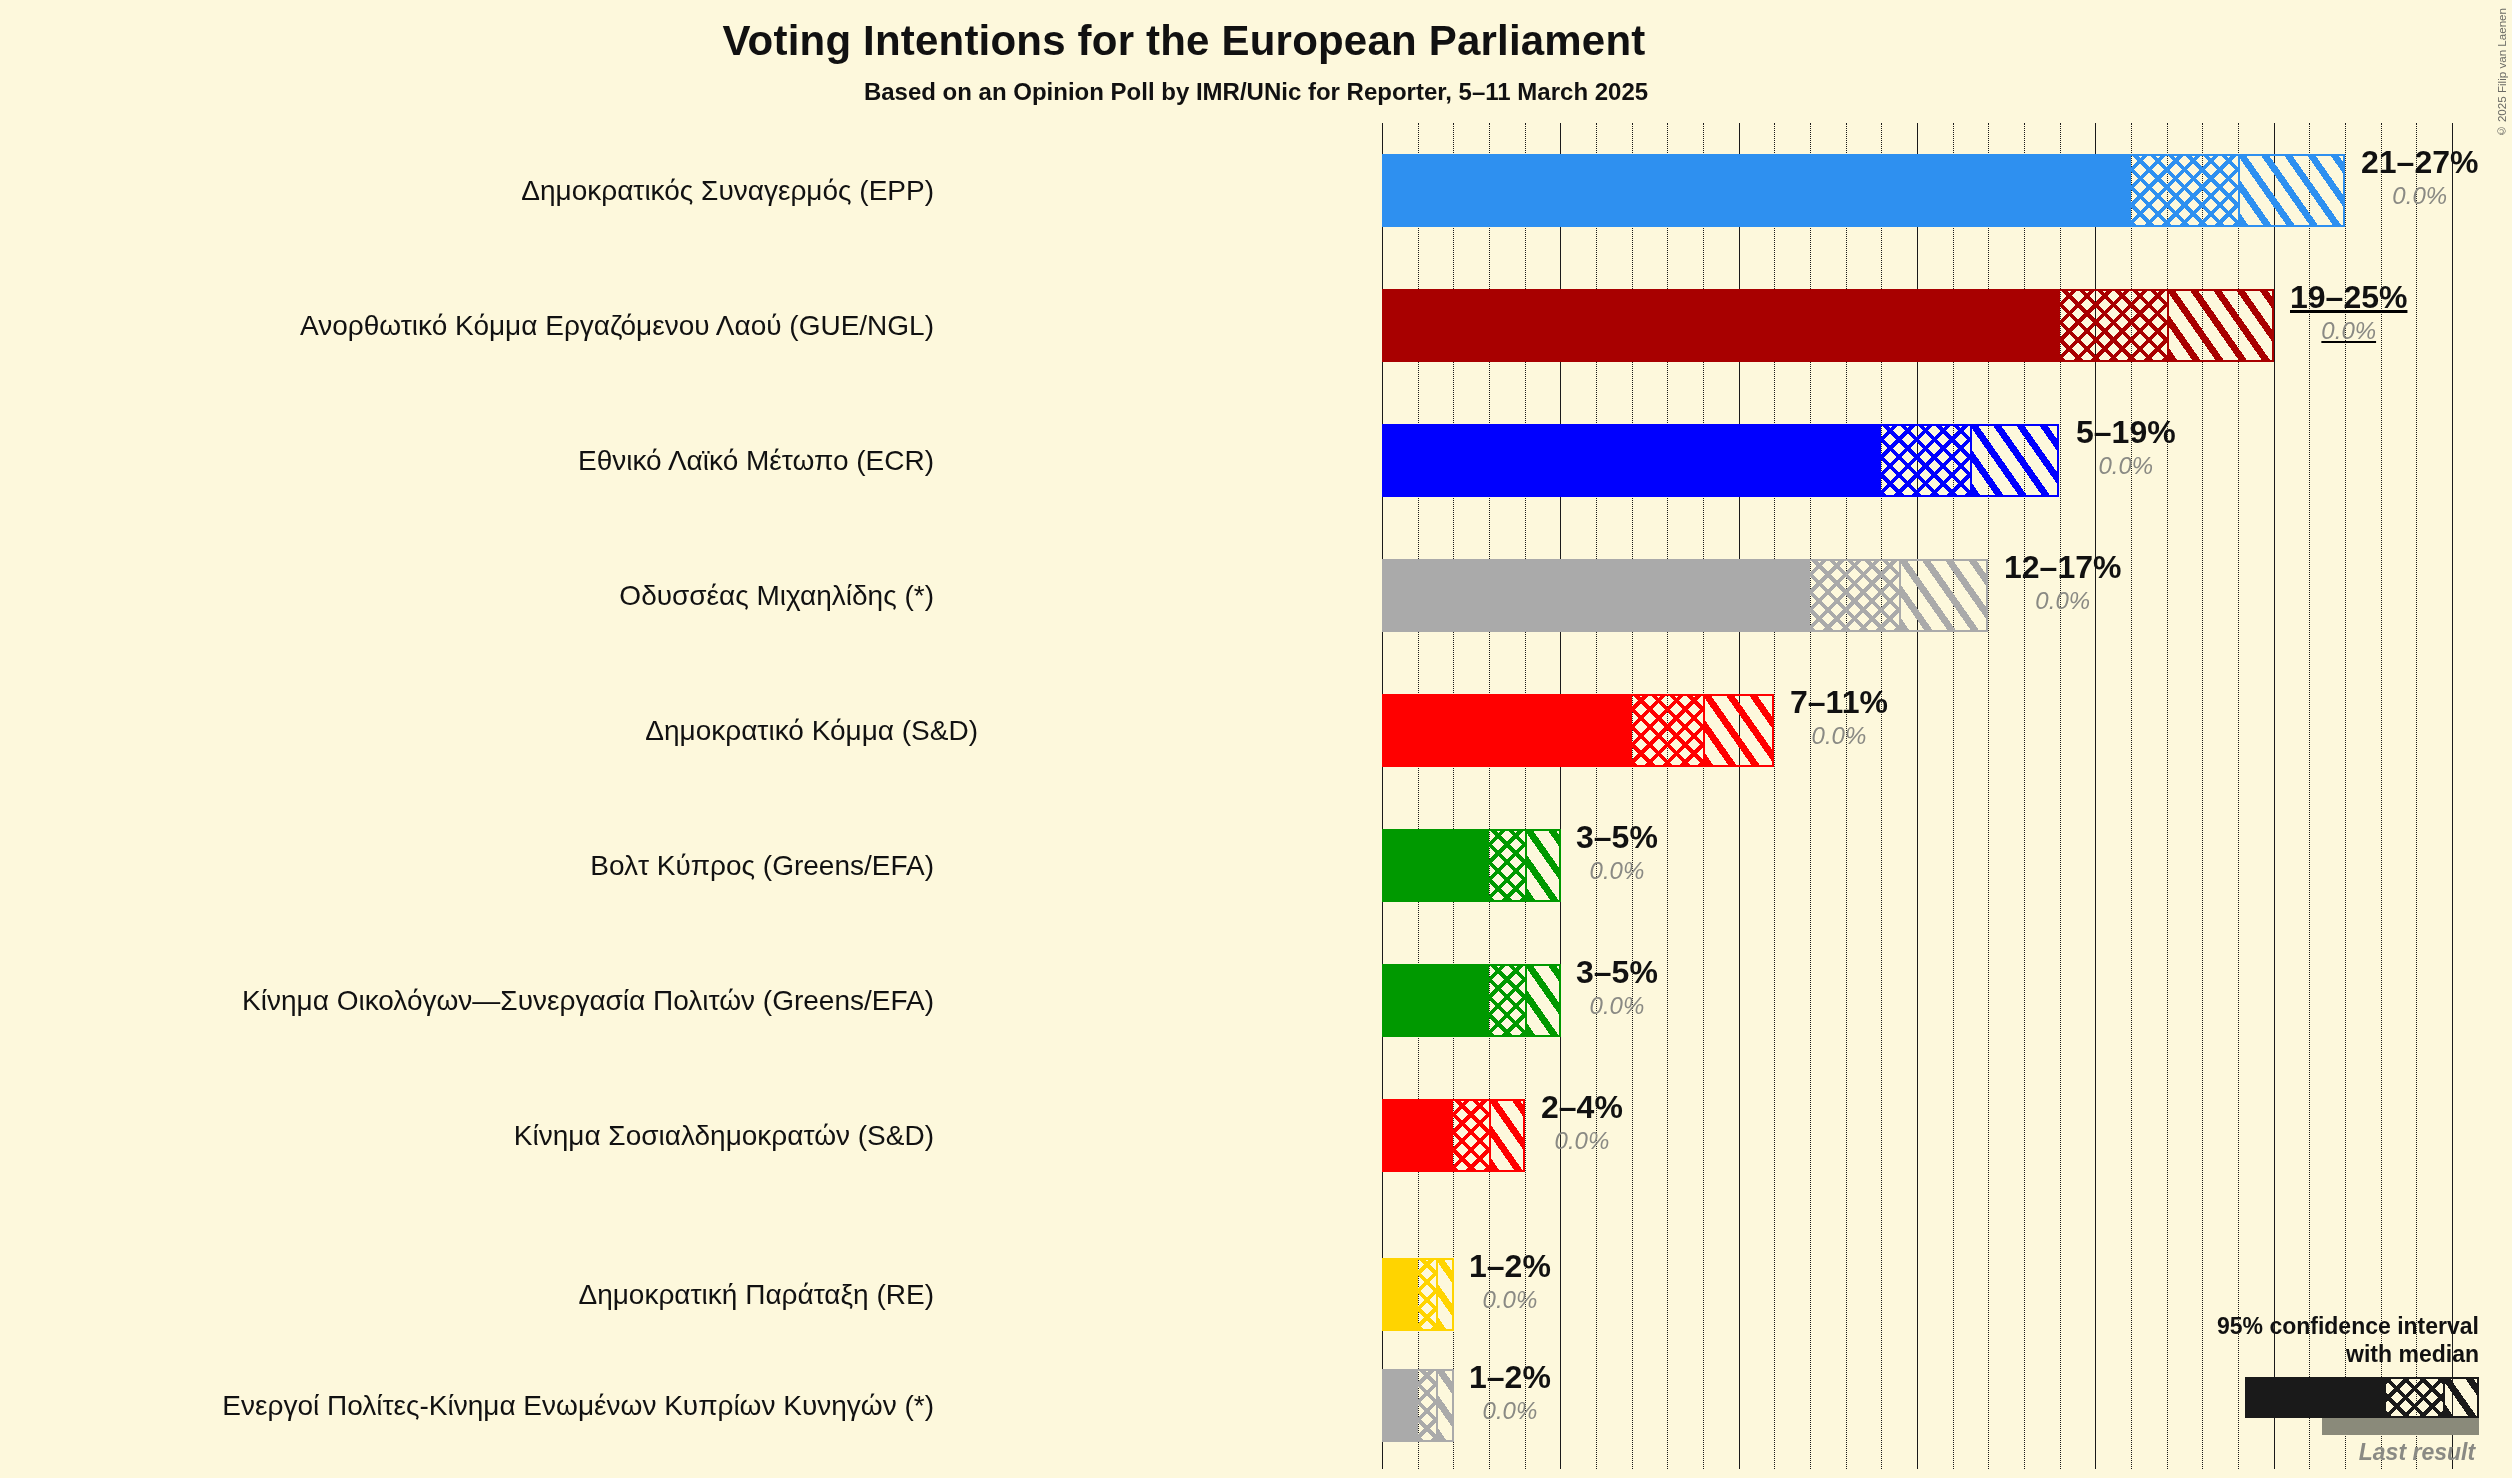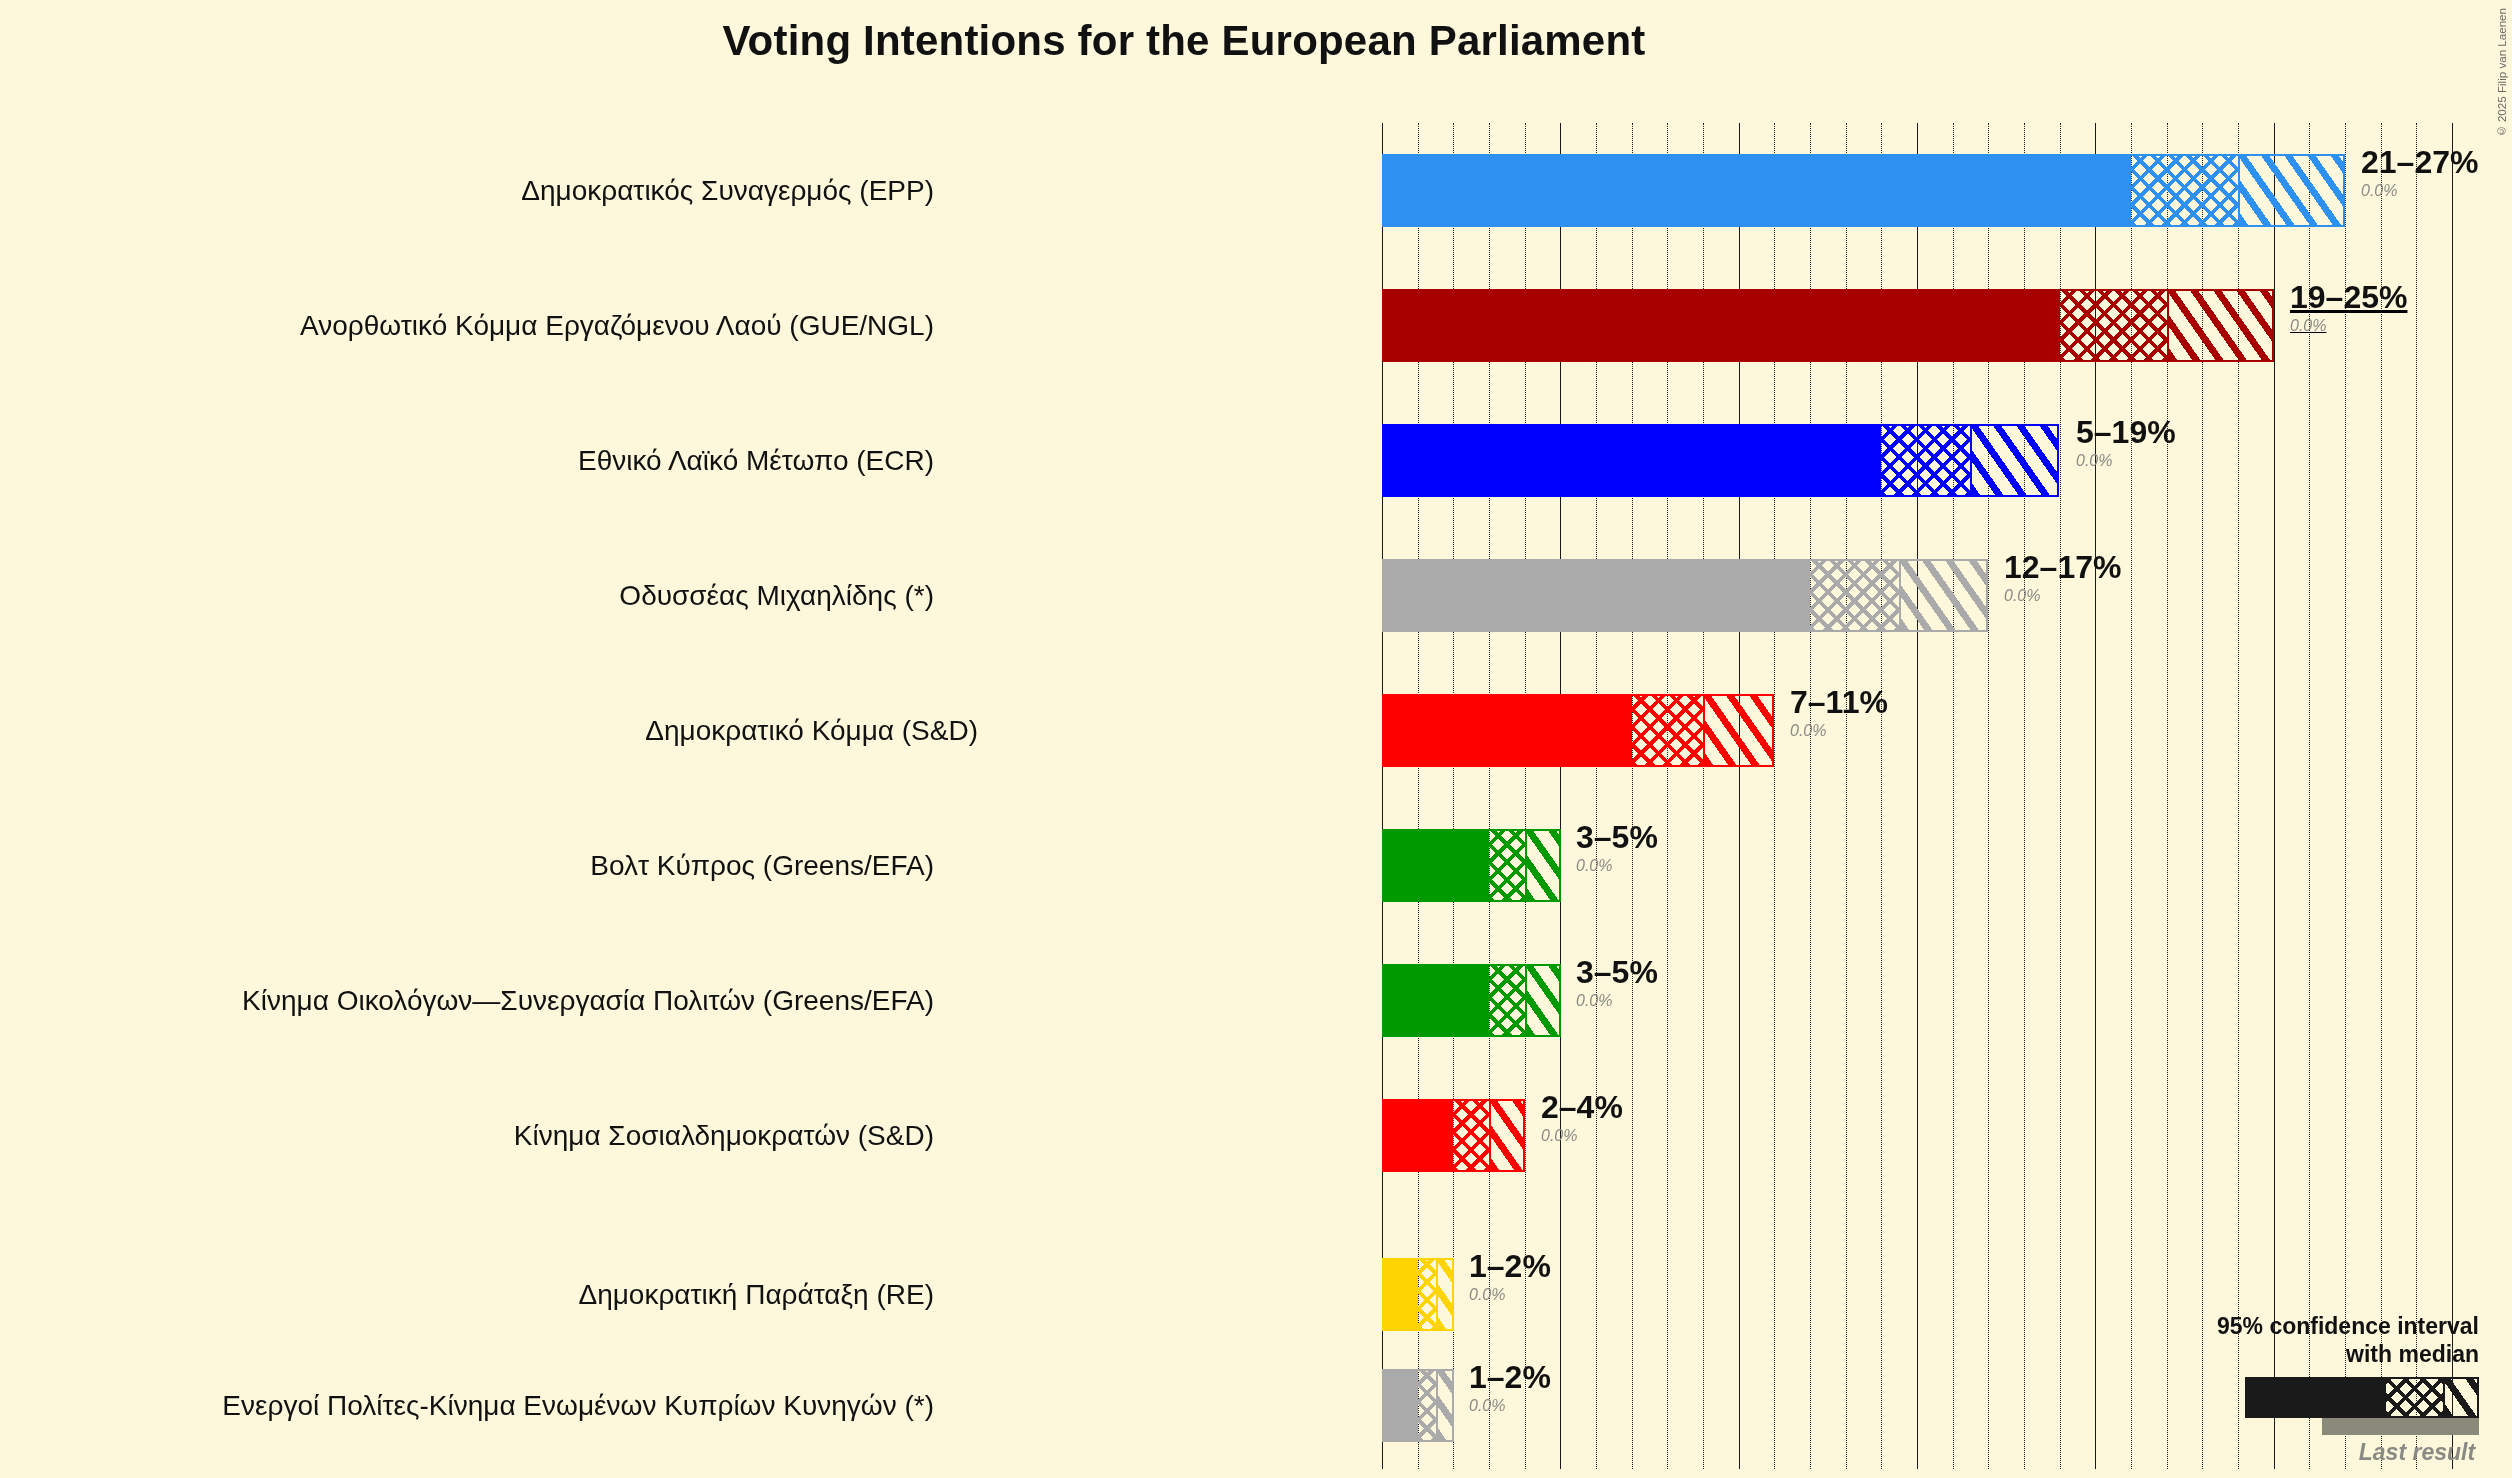--- a/index.html
+++ b/index.html
@@ -61,21 +61,21 @@
   }
   .seg.diag{
     border:2.9px solid;
   }
   .value-wrap{
     position:absolute;top:23px;
     display:flex;flex-direction:column;justify-content:center;
     line-height:1.05;
   }
   .value-main{font-size:32px;font-weight:bold;color:#111111;white-space:nowrap;}
-  .value-sub{font-size:16px;font-style:italic;color:#8a8a84;white-space:nowrap;margin-top:3.9px;}
+  .value-sub{font-size:24px;font-style:italic;color:#8a8a84;white-space:nowrap;margin-top:3.9px;text-align:center;}
 
   
   .legend{position:absolute;right:33px;bottom:13.5px;width:501px;text-align:right;}
   .legend-text{font-size:23px;font-weight:bold;color:#111111;line-height:1.22;}
   .legend-bar{
     margin-left:auto;margin-top:9.6px;
     width:234px;height:41px;display:flex;align-items:stretch;
     box-sizing:border-box;
   }
   .legend-last{
@@ -85,20 +85,21 @@
     font-size:23px;font-style:italic;font-weight:bold;color:#8a8a84;
     margin-top:3.9px;text-align:right;padding-right:3.9px;
   }
 </style>
 </head>
 <body>
 
 <div id="chart-root">
 
   <div class="title">Voting Intentions for the European Parliament</div>
+  <div class="subtitle">Based on an Opinion Poll by IMR/UNic for Reporter, 5–11 March 2025</div>
   <div class="copyright">© 2025 Filip van Laenen</div>
 
   <div class="plot" id="plot">
       <div class="gridline major" style="left: 0px;"></div>
       <div class="gridline minor" style="left: 36px;"></div>
       <div class="gridline minor" style="left: 71px;"></div>
       <div class="gridline minor" style="left: 107px;"></div>
       <div class="gridline minor" style="left: 143px;"></div>
       <div class="gridline major" style="left: 178px;"></div>
       <div class="gridline minor" style="left: 214px;"></div>

